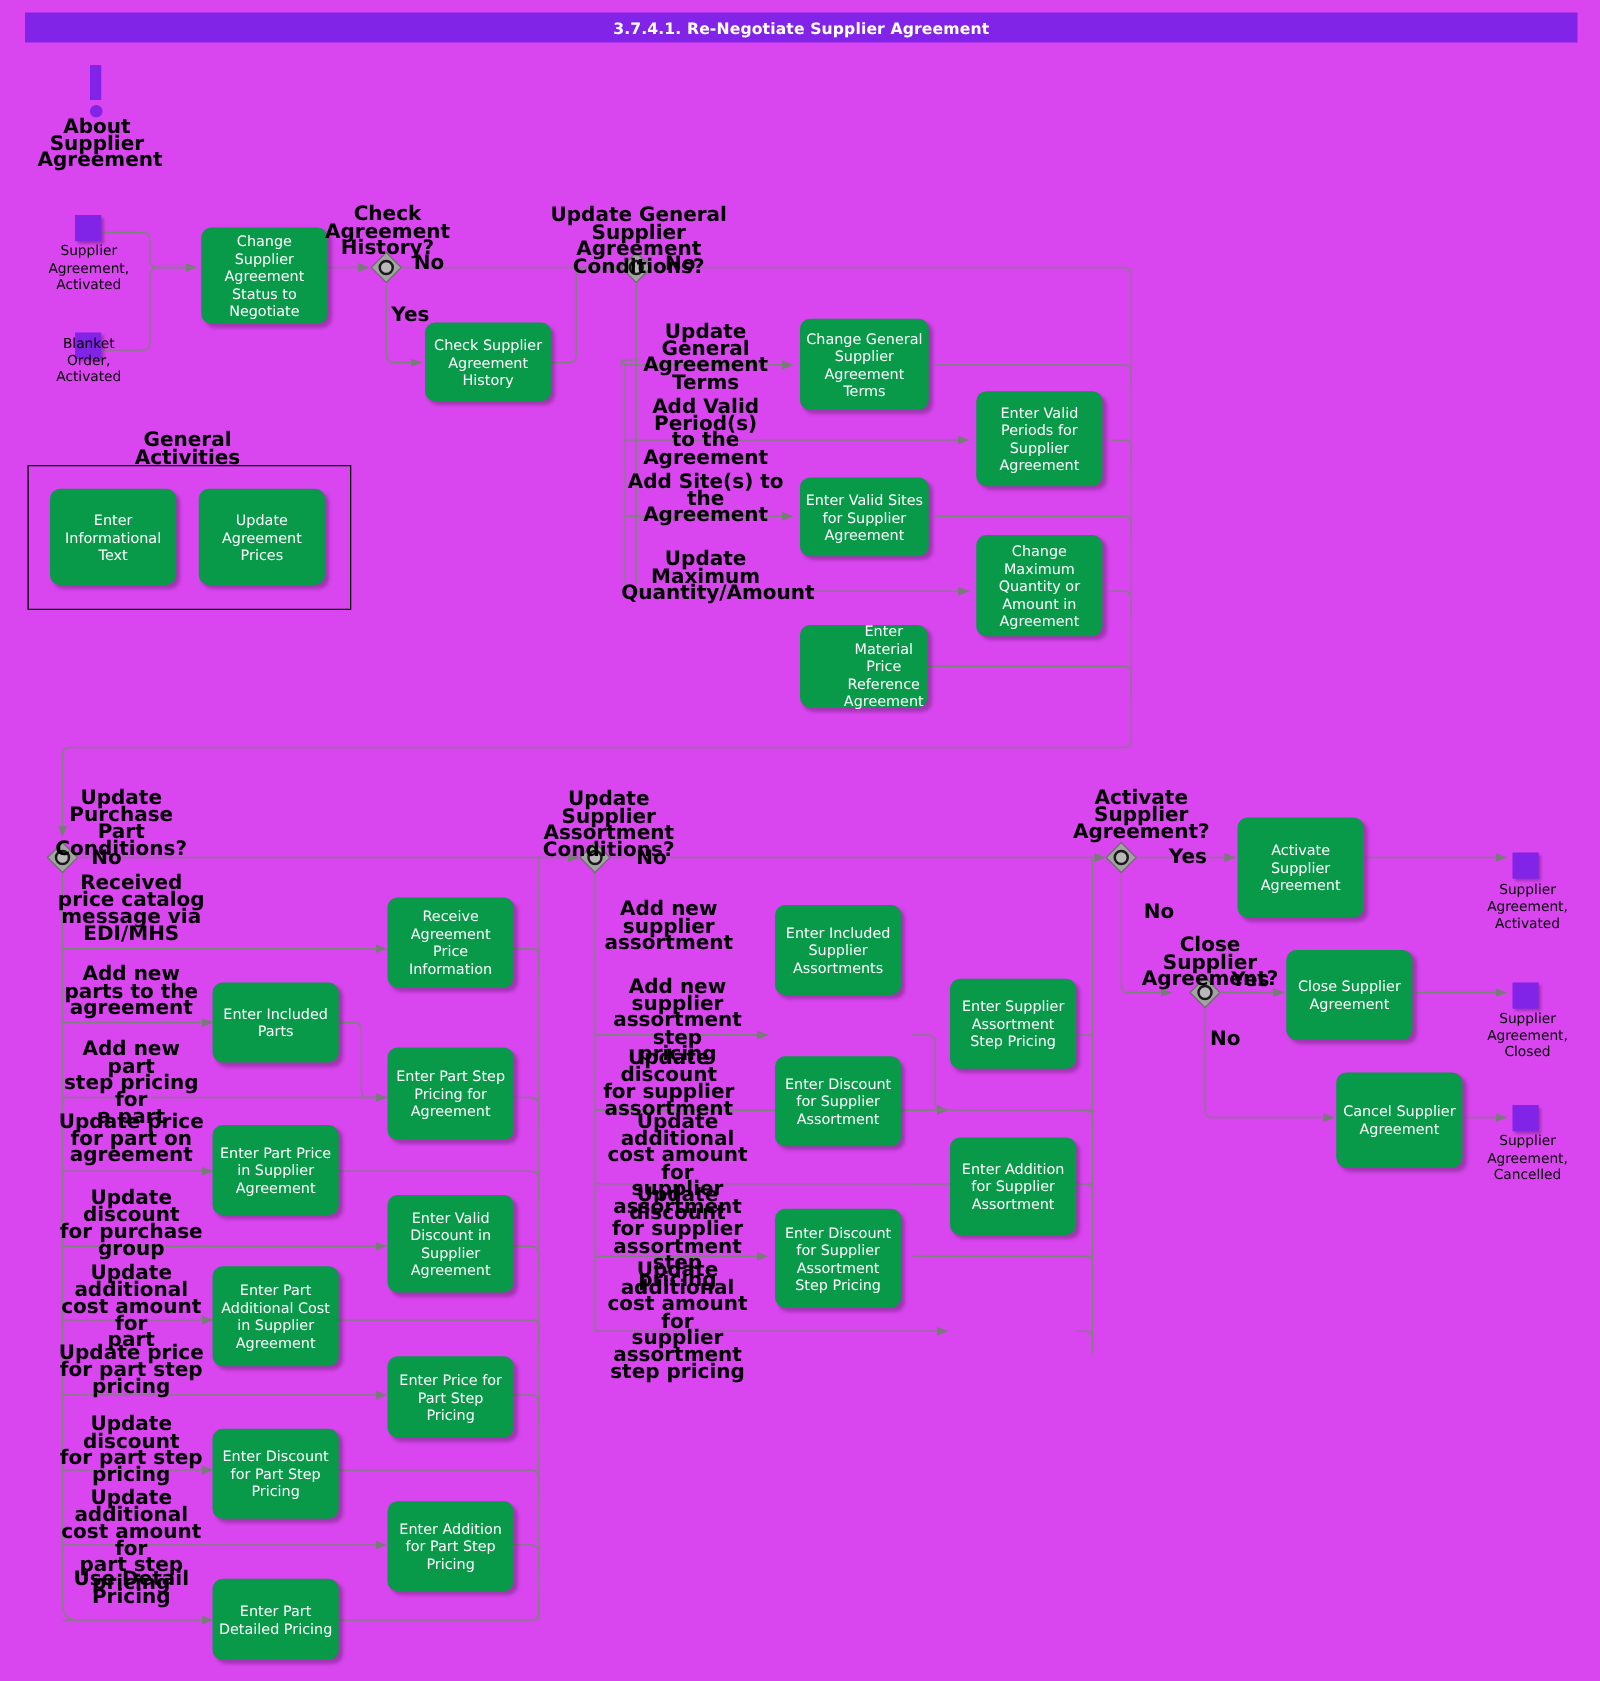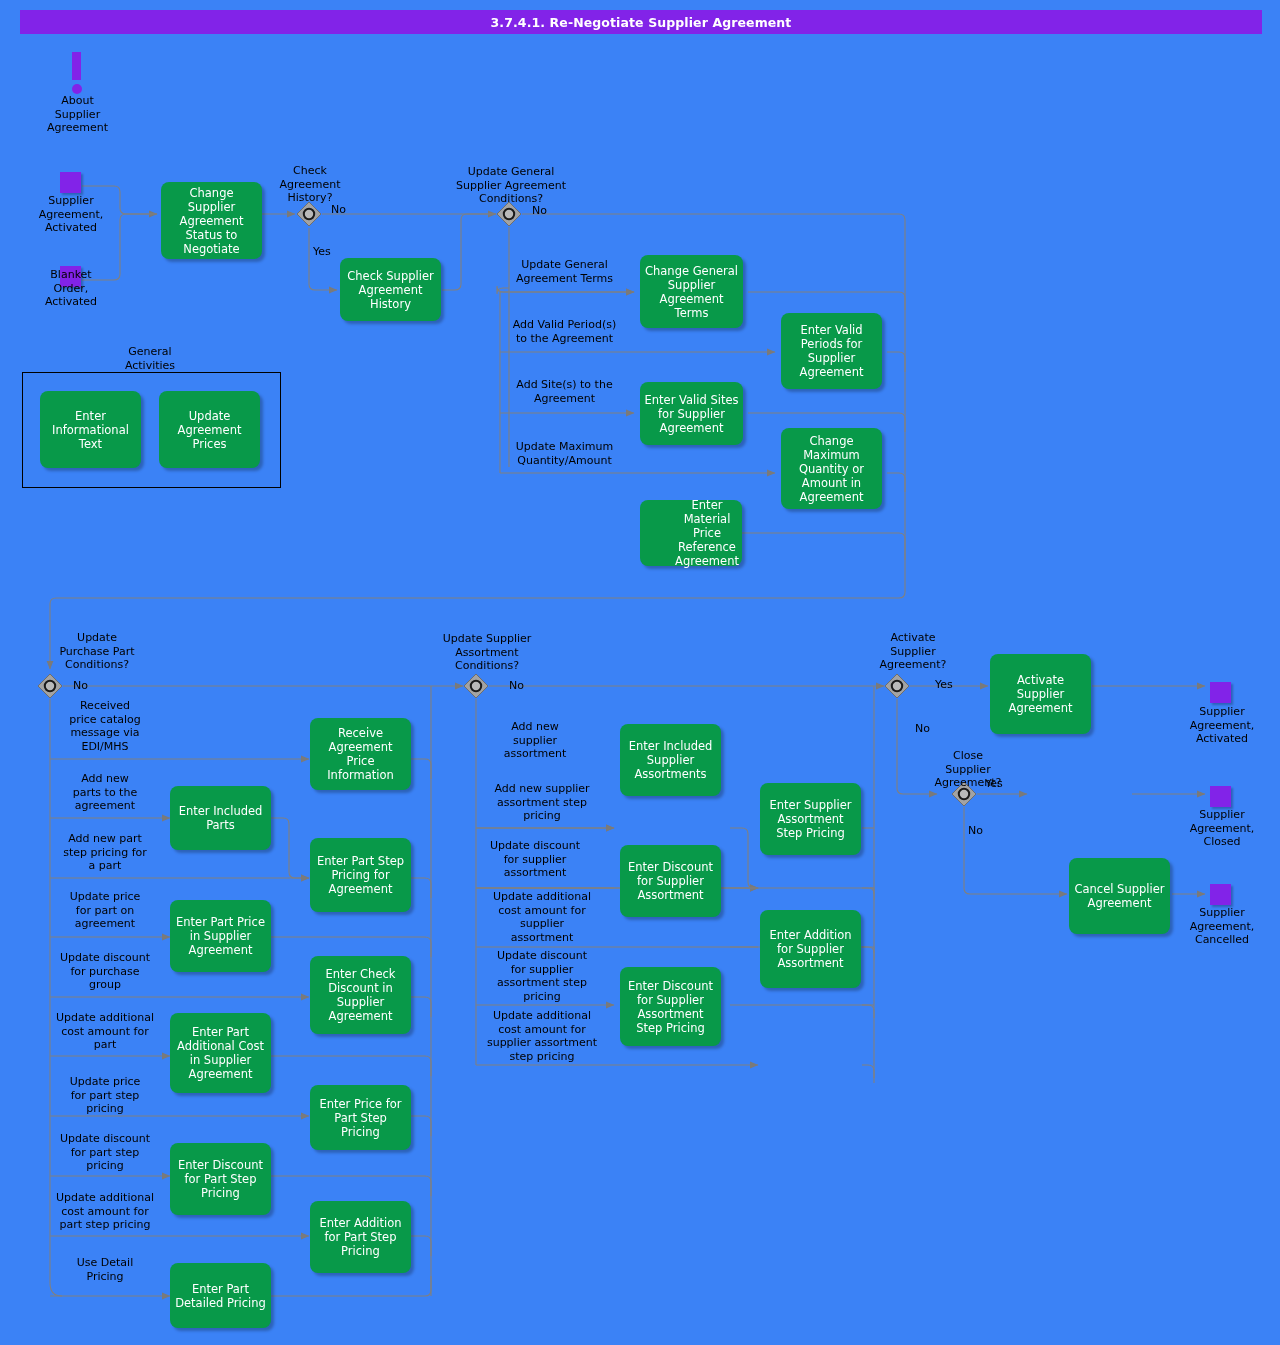--- a/index.html
+++ b/index.html
@@ -1,17 +1,17 @@
 <!DOCTYPE html>
 <html><head>
 <meta charset="utf-8">
 <style>
   html,body{margin:0;padding:0;background:#ffffff;}
   body{font-family:"DejaVu Sans","Liberation Sans",sans-serif;}
-  #page{position:relative;width:1280px;height:1345px;overflow:hidden;background:#3b82f6;}
+  #page{position:relative;width:1280px;height:1345px;overflow:hidden;background:#d946ef;}
 
   
   .titlebar{position:absolute;left:20px;top:10px;width:1242px;height:24px;
             background:#8223e8;color:#fff;font-weight:bold;font-size:12.5px;
             display:flex;align-items:center;justify-content:center;letter-spacing:.1px;}
 
   
   svg#wires{position:absolute;left:0;top:0;width:1280px;height:1345px;}
 
   
@@ -22,21 +22,21 @@
 
   
   .state{position:absolute;width:21px;height:21px;background:#8223e8;
          box-shadow:2px 2px 2px rgba(0,0,0,.25);}
   .statelabel{position:absolute;font-size:11px;line-height:13.5px;text-align:center;color:#000;}
 
   
   .dec{position:absolute;width:26px;height:26px;}
 
   
-  .lbl{position:absolute;font-size:11px;line-height:13.5px;color:#000;text-align:center;}
+  .lbl{position:absolute;font-size:16px;line-height:13.5px;color:#000;text-align:center;font-weight:bold;}
   .lbl.l{text-align:left;}
 
   
   .frame{position:absolute;border:1px solid #000;background:transparent;}
 
   
   .aboutbar{position:absolute;background:#8223e8;}
   .aboutdot{position:absolute;background:#8223e8;border-radius:50%;}
 </style>
 </head>
@@ -230,21 +230,21 @@
   <div class="lbl" style="left:45px;top:1011px;width:120px;">Update additional<br>cost amount for<br>part</div>
   <div class="lbl" style="left:45px;top:1075px;width:120px;">Update price<br>for part step<br>pricing</div>
   <div class="lbl" style="left:45px;top:1132px;width:120px;">Update discount<br>for part step<br>pricing</div>
   <div class="lbl" style="left:45px;top:1191px;width:120px;">Update additional<br>cost amount for<br>part step pricing</div>
   <div class="lbl" style="left:45px;top:1256px;width:120px;">Use Detail<br>Pricing</div>
 
   <div class="act" style="left:310px;top:718px;width:101px;height:72px;">Receive Agreement Price Information</div>
   <div class="act" style="left:170px;top:786px;width:101px;height:64px;">Enter Included Parts</div>
   <div class="act" style="left:310px;top:838px;width:101px;height:74px;">Enter Part Step Pricing for Agreement</div>
   <div class="act" style="left:170px;top:900px;width:101px;height:72px;">Enter Part Price in Supplier Agreement</div>
-  <div class="act" style="left:310px;top:956px;width:101px;height:78px;">Enter Check Discount in Supplier Agreement</div>
+  <div class="act" style="left:310px;top:956px;width:101px;height:78px;">Enter Valid Discount in Supplier Agreement</div>
   <div class="act" style="left:170px;top:1013px;width:101px;height:80px;">Enter Part Additional Cost in Supplier Agreement</div>
   <div class="act" style="left:310px;top:1085px;width:101px;height:65px;">Enter Price for Part Step Pricing</div>
   <div class="act" style="left:170px;top:1143px;width:101px;height:72px;">Enter Discount for Part Step Pricing</div>
   <div class="act" style="left:310px;top:1201px;width:101px;height:72px;">Enter Addition for Part Step Pricing</div>
   <div class="act" style="left:170px;top:1263px;width:101px;height:65px;">Enter Part Detailed Pricing</div>
 
   <div class="dec" style="left:463px;top:673px;">
     <svg width="26" height="26" viewBox="0 0 26 26">
         <polygon points="13,1 25,13 13,25 1,13" fill="#a3a3a3" stroke="#6e6e6e" stroke-width="1"></polygon>
         <circle cx="13" cy="13" r="5.2" fill="#b9b9b9" stroke="#1a1a1a" stroke-width="2"></circle>
@@ -280,20 +280,21 @@
     <svg width="26" height="26" viewBox="0 0 26 26">
         <polygon points="13,1 25,13 13,25 1,13" fill="#a3a3a3" stroke="#6e6e6e" stroke-width="1"></polygon>
         <circle cx="13" cy="13" r="5.2" fill="#b9b9b9" stroke="#1a1a1a" stroke-width="2"></circle>
       </svg>
   </div>
   <div class="lbl" style="left:912px;top:749px;width:112px;">Close<br>Supplier<br>Agreement?</div>
   <div class="lbl l" style="left:985px;top:777px;width:28px;">Yes</div>
   <div class="lbl l" style="left:968px;top:824px;width:24px;">No</div>
 
   <div class="act" style="left:990px;top:654px;width:101px;height:80px;">Activate Supplier Agreement</div>
+  <div class="act" style="left:1029px;top:760px;width:101px;height:72px;">Close Supplier Agreement</div>
   <div class="act" style="left:1069px;top:858px;width:101px;height:76px;">Cancel Supplier Agreement</div>
 
   <div class="state" style="left:1210px;top:682px;"></div>
   <div class="statelabel" style="left:1168px;top:705px;width:108px;">Supplier<br>Agreement,<br>Activated</div>
 
   <div class="state" style="left:1210px;top:786px;"></div>
   <div class="statelabel" style="left:1168px;top:808px;width:108px;">Supplier<br>Agreement,<br>Closed</div>
 
   <div class="state" style="left:1210px;top:884px;"></div>
   <div class="statelabel" style="left:1168px;top:906px;width:108px;">Supplier<br>Agreement,<br>Cancelled</div>

